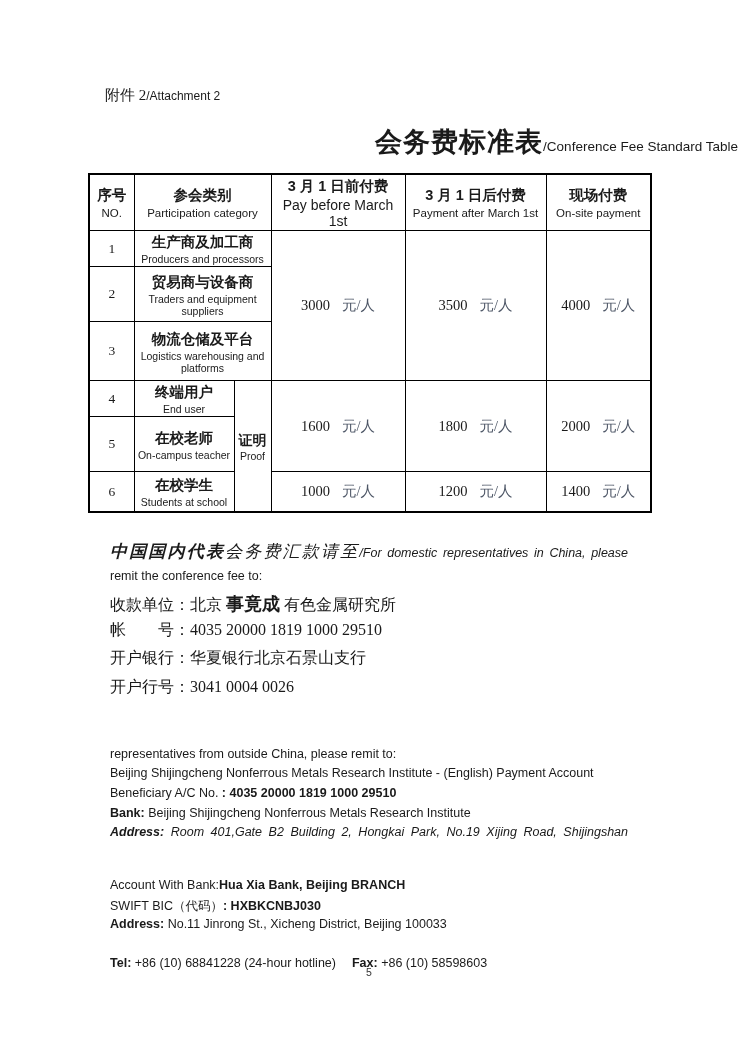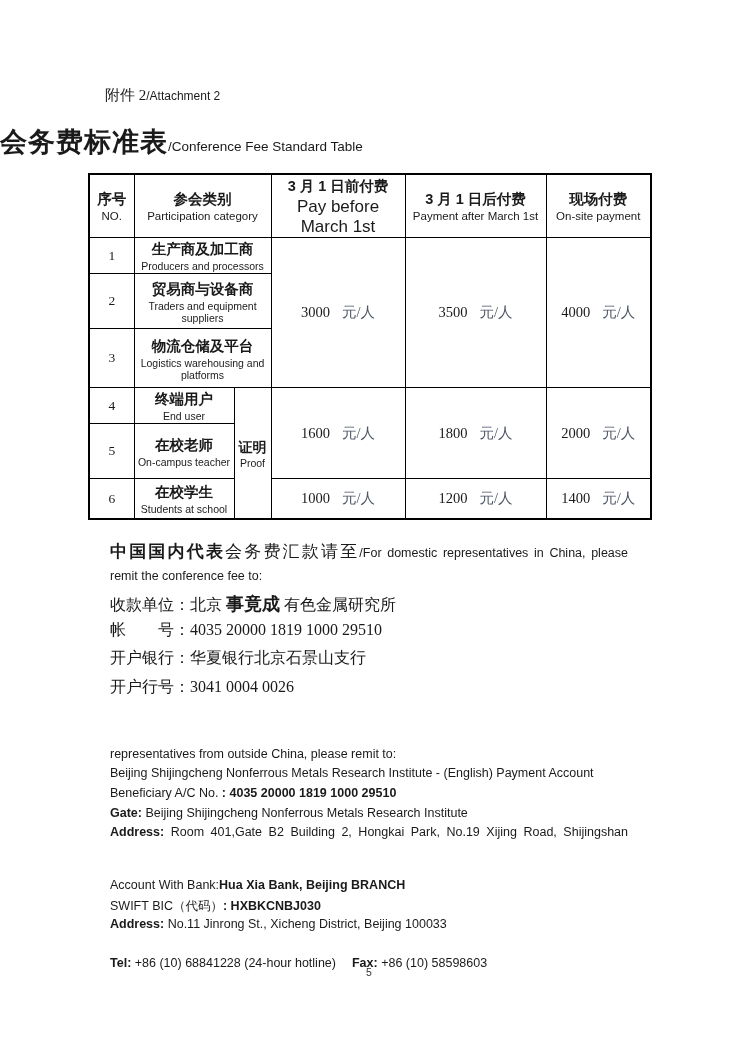--- a/index.html
+++ b/index.html
@@ -10,21 +10,21 @@
     font-family:"Liberation Sans", sans-serif; color:#1a1a1a;
   }
   .abs { position:absolute; }
 
   
   .attachment { left:105px; top:86px; white-space:nowrap; }
   .attachment .zh { font-family:"Liberation Serif", serif; font-size:15px; }
   .attachment .en { font-size:12px; }
 
   
-  .title { left:0; top:124px; width:738px; text-align:left; white-space:nowrap; }
+  .title { left:0; top:124px; width:738px; text-align:right; white-space:nowrap; }
   .title .zh { font-size:27px; font-weight:bold; letter-spacing:1px; }
   .title .en { font-size:13.5px; }
 
   
   table.fee-table {
     position:absolute; left:88px; top:173px; width:562px;
     border-collapse:collapse; table-layout:fixed;
     border:2px solid #000;
   }
   .fee-table td { border:1px solid #000; text-align:center; vertical-align:middle; padding:1px 2px; overflow:hidden; }
@@ -32,21 +32,21 @@
   .fee-table .en { display:block; font-size:10.5px; line-height:1.15; }
   .fee-table .no-cell { font-family:"Liberation Serif", serif; font-size:13.5px; }
   .fee-table .fee-cell { font-family:"Liberation Serif", serif; font-size:14.5px; white-space:nowrap; }
   .fee-table .fee-cell .unit { color:#4d5666; margin-left:12px; }
   .fee-table .proof-cell .zh { font-size:14px; }
   .fee-table .proof-cell .en { font-size:10.5px; }
   tr.h55 { height:55px; } tr.h36 { height:36px; } tr.h59 { height:59px; } tr.h40 { height:40px; }
 
   
   .pline { left:110px; width:518px; white-space:nowrap; }
-  .pjust { white-space:normal; text-align:justify; text-align-last:justify; }
+  .pjust { white-space:normal; text-align:justify; text-align-last:justify;font-style:italic; }
   .sec-head .zhb { font-size:17px; font-weight:bold; }
   .sec-head .zhr { font-size:17px; font-family:"Liberation Serif", serif; }
   .sec-head .en  { font-size:12.5px; }
   .sec-sub { font-size:12.5px; }
 
   .dom-line { font-family:"Liberation Serif", serif; font-size:16px; white-space:nowrap; }
   .dom-line .co-bold { font-family:"Liberation Sans", sans-serif; font-weight:bold; font-size:18px; }
 
   .ov-line { font-size:12.5px; }
   .ov-line b { font-weight:bold; }
@@ -81,21 +81,21 @@
         <td>
           <span class="zh">序号</span>
           <span class="en" style="font-size:11.5px">NO.</span>
         </td>
         <td colspan="2">
           <span class="zh">参会类别</span>
           <span class="en" style="font-size:11.5px">Participation category</span>
         </td>
         <td>
           <span class="zh">3 月 1 日前付费</span>
-          <span class="en" style="font-size:17px">Pay before March 1st</span>
+          <span class="en" style="font-size:14px">Pay before March 1st</span>
         </td>
         <td>
           <span class="zh">3 月 1 日后付费</span>
           <span class="en" style="font-size:11.5px">Payment after March 1st</span>
         </td>
         <td>
           <span class="zh">现场付费</span>
           <span class="en" style="font-size:11.5px">On-site payment</span>
         </td>
       </tr>
@@ -177,21 +177,21 @@
     <span>开户行号：</span><span>3041  0004  0026</span>
   </div>
 
   <div class="abs pline sec-sub" style="top:747px">representatives from outside China, please remit to:</div>
 
   <div class="abs pline ov-line" style="top:766px">Beijing Shijingcheng Nonferrous Metals Research Institute - (English) Payment Account</div>
   <div class="abs pline ov-line" style="top:786px">
     <span>Beneficiary A/C No. </span><b>: 4035 20000 1819 1000 29510</b>
   </div>
   <div class="abs pline ov-line" style="top:806px">
-    <b>Gate:</b><span> Beijing Shijingcheng Nonferrous Metals Research Institute</span>
+    <b>Bank:</b><span> Beijing Shijingcheng Nonferrous Metals Research Institute</span>
   </div>
   <div class="abs pline ov-line pjust" style="top:825px">
     <b>Address:</b><span> Room 401,Gate B2 Building 2, Hongkai Park, No.19 Xijing Road, Shijingshan</span>
   </div>
 
   <div class="abs pline ov-line" style="top:878px">
     <span>Account With Bank:</span><b>Hua Xia Bank, Beijing BRANCH</b>
   </div>
   <div class="abs pline ov-line" style="top:898px">
     <span>SWIFT BIC（代码）</span><b>: HXBKCNBJ030</b>

